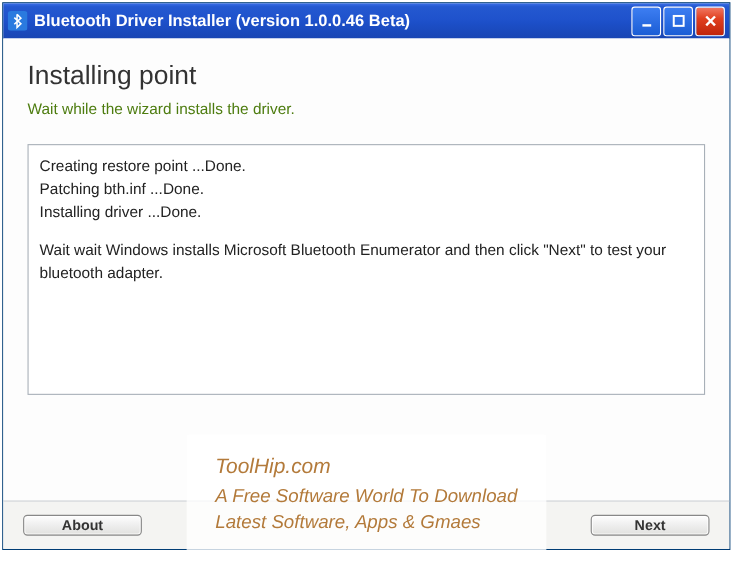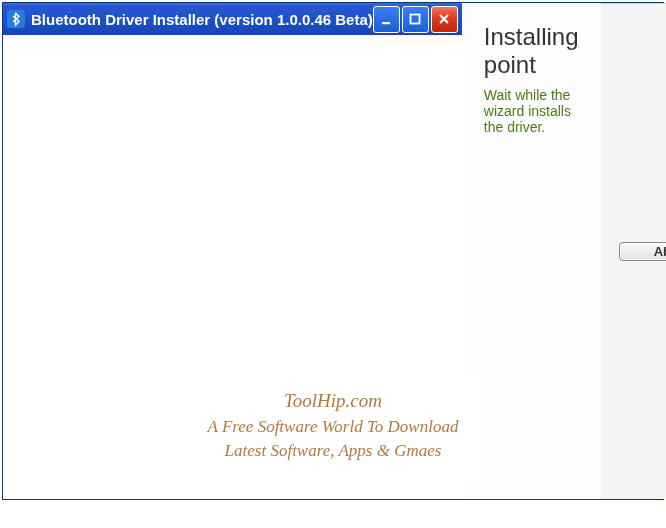--- a/index.html
+++ b/index.html
@@ -15,21 +15,21 @@
     }
     .window {
       position: absolute;
       top: 2px;
       left: 2px;
       right: 2px;
       bottom: 28px;
       border: 1px solid #003c74;
       background: #fff;
       display: flex;
-      flex-direction: row;
+      flex-direction: column;
     }
     .title-bar {
       background: linear-gradient(to bottom, #3a6ee8 0%, #2458d0 10%, #1f52cc 45%, #1c4fc8 55%, #1945b3 100%);
       height: 32px;
       display: flex;
       align-items: center;
       padding: 0 4px;
       color: #fff;
       font-weight: bold;
       font-size: 15px;
@@ -126,26 +126,26 @@
       padding: 0 14px;
       margin-left: 10px;
       box-shadow: inset 0 0 0 1px rgba(255,255,255,0.8);
       cursor: pointer;
     }
     .btn:first-child { margin-left: 0; }
 
     .watermark {
       position: absolute;
       left: 50%;
-      bottom: 48px;
+      bottom: 24px;
       transform: translateX(-50%);
       background: rgba(255,255,255,0.78);
       padding: 16px 26px;
-      text-align: center;
-      font-family: Liberation Serif, serif;
+      text-align: left;
+      font-family: Liberation Sans, sans-serif;
       color: #b37a3a;
       font-style: italic;
       font-size: 17px;
       line-height: 1.45;
       white-space: nowrap;
       border-radius: 2px;
       pointer-events: none;
     }
     .watermark .w1 { font-size: 19px; }
   </style>
@@ -178,20 +178,26 @@
           <line x1="11" y1="3" x2="3" y2="11" stroke="#fff" stroke-width="2.2"></line>
         </svg>
       </div>
     </div>
   </div>
 
   <div class="content-area">
     <div class="heading">Installing point</div>
     <div class="subheading">Wait while the wizard installs the driver.</div>
 
+    <div class="log-box">
+      <div class="log-line">Creating restore point ...Done.</div>
+      <div class="log-line">Patching bth.inf ...Done.</div>
+      <div class="log-line">Installing driver ...Done.</div>
+      <div class="log-line log-wait">Wait wait Windows installs Microsoft Bluetooth Enumerator and then click "Next" to test your bluetooth adapter.</div>
+    </div>
   </div>
 
   <div class="button-bar">
     <button class="btn">About</button>
     <span class="spacer"></span>
     <button class="btn">Next</button>
   </div>
 </div>
 
 <div class="watermark">

